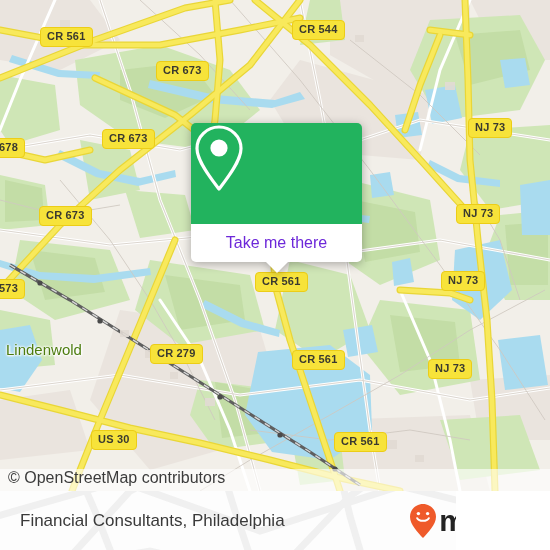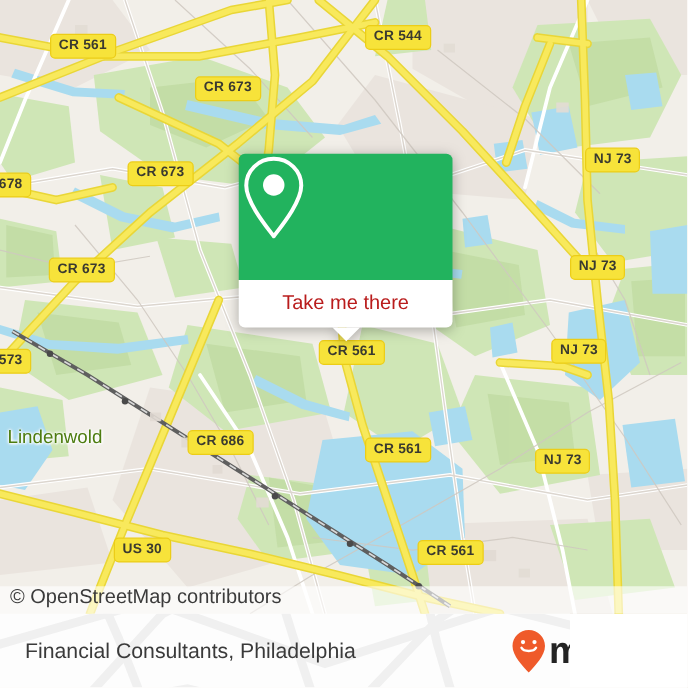--- a/index.html
+++ b/index.html
@@ -29,21 +29,21 @@
   #attrib-band{position:absolute;left:0;right:0;bottom:0;height:22px;
                background:rgba(255,255,255,.62);z-index:5;}
 
   
   #popup{position:absolute;left:191px;top:123px;width:171px;z-index:9;
          filter:drop-shadow(0 2px 5px rgba(0,0,0,.30));}
   #popup-top{background:#22b35e;border-radius:5px 5px 0 0;height:101px;
              display:flex;align-items:center;justify-content:center;}
   #popup-btn{background:#fff;border-radius:0 0 5px 5px;height:38px;
              display:flex;align-items:center;justify-content:center;
-             color:#b91c1c;font-size:16px;cursor:pointer;}
+             color:#6d28d9;font-size:16px;cursor:pointer;}
   #popup-tail{position:absolute;left:50%;top:139px;margin-left:-11px;width:0;height:0;
               border-left:11px solid transparent;border-right:11px solid transparent;
               border-top:11px solid #fff;}
 
   
   #footer{position:absolute;left:0;top:491px;width:456px;height:59px;
           background:#fdfdfd;overflow:hidden;}
   #footer-texture{position:absolute;left:0;top:-40px;width:550px;height:140px;opacity:1;}
   #footer-inner{position:absolute;left:0;top:0;width:550px;height:59px;
                 display:flex;align-items:center;justify-content:space-between;
@@ -242,21 +242,21 @@
     <div class="shield" style="left:292px;top:20px;">CR 544</div>
     <div class="shield" style="left:156px;top:61px;">CR 673</div>
     <div class="shield" style="left:102px;top:129px;">CR 673</div>
     <div class="shield" style="left:-8px;top:138px;">678</div>
     <div class="shield" style="left:468px;top:118px;">NJ 73</div>
     <div class="shield" style="left:39px;top:206px;">CR 673</div>
     <div class="shield" style="left:456px;top:204px;">NJ 73</div>
     <div class="shield" style="left:-8px;top:279px;">573</div>
     <div class="shield" style="left:255px;top:272px;">CR 561</div>
     <div class="shield" style="left:441px;top:271px;">NJ 73</div>
-    <div class="shield" style="left:150px;top:344px;">CR 686</div>
+    <div class="shield" style="left:150px;top:344px;">CR 279</div>
     <div class="shield" style="left:292px;top:350px;">CR 561</div>
     <div class="shield" style="left:428px;top:359px;">NJ 73</div>
     <div class="shield" style="left:91px;top:430px;">US 30</div>
     <div class="shield" style="left:334px;top:432px;">CR 561</div>
 
     <div id="attrib-band"></div>
     <div id="attribution">© OpenStreetMap contributors</div>
 
     <div id="popup">
       <div id="popup-top">

